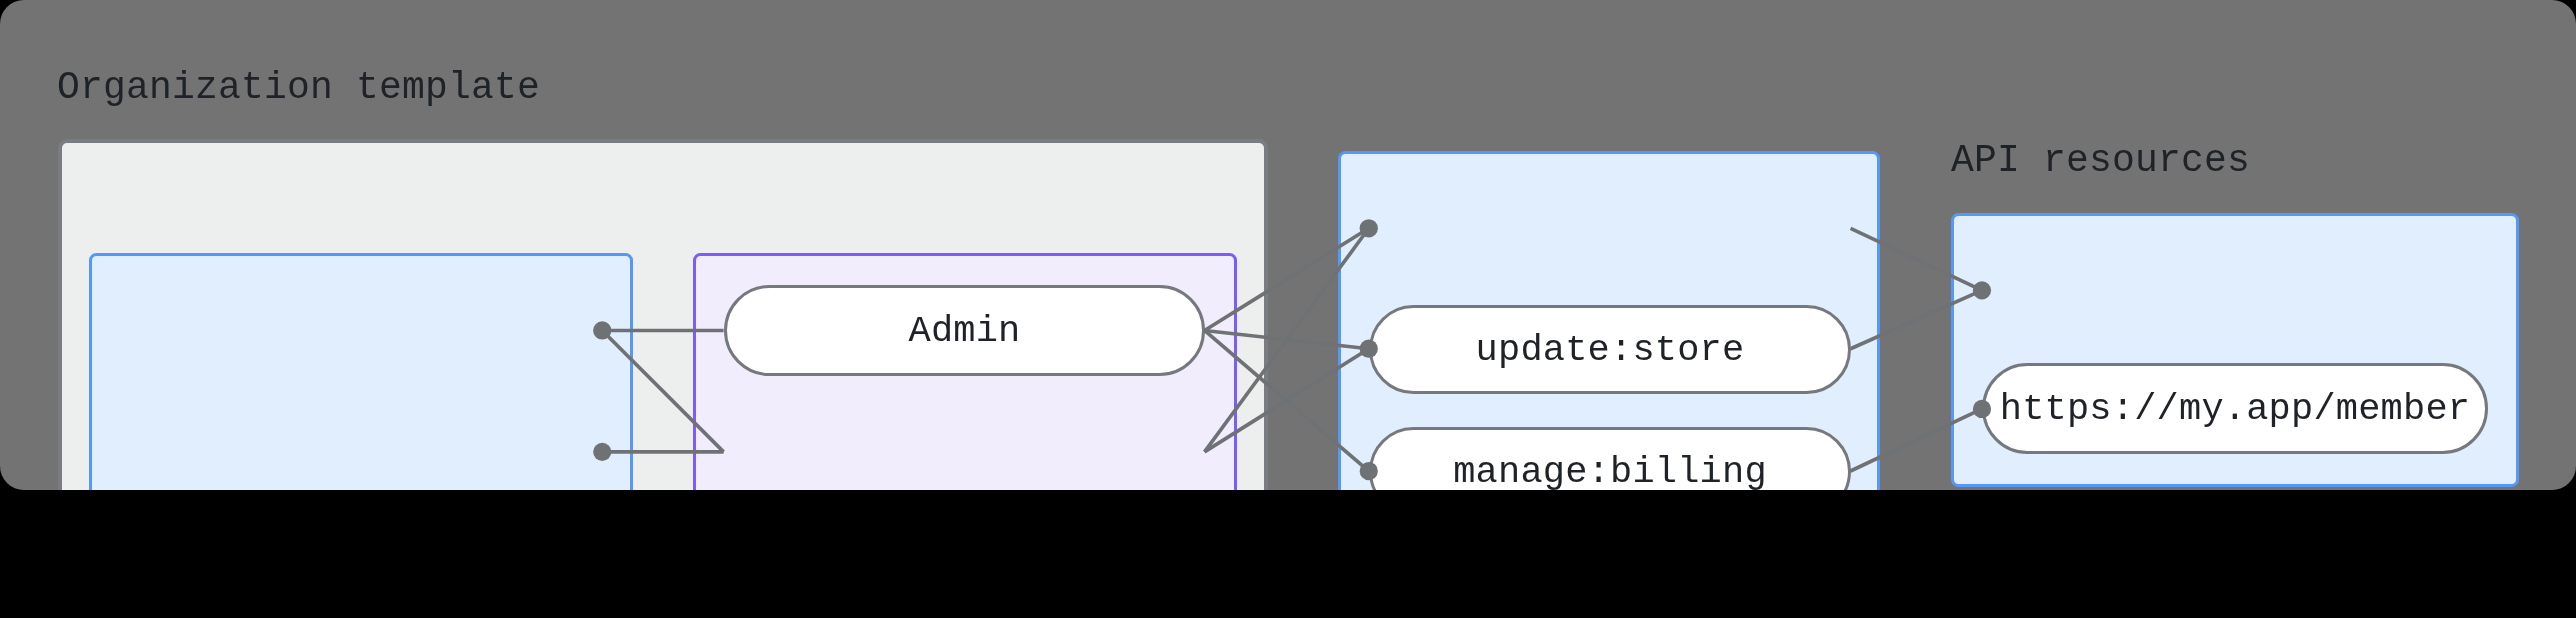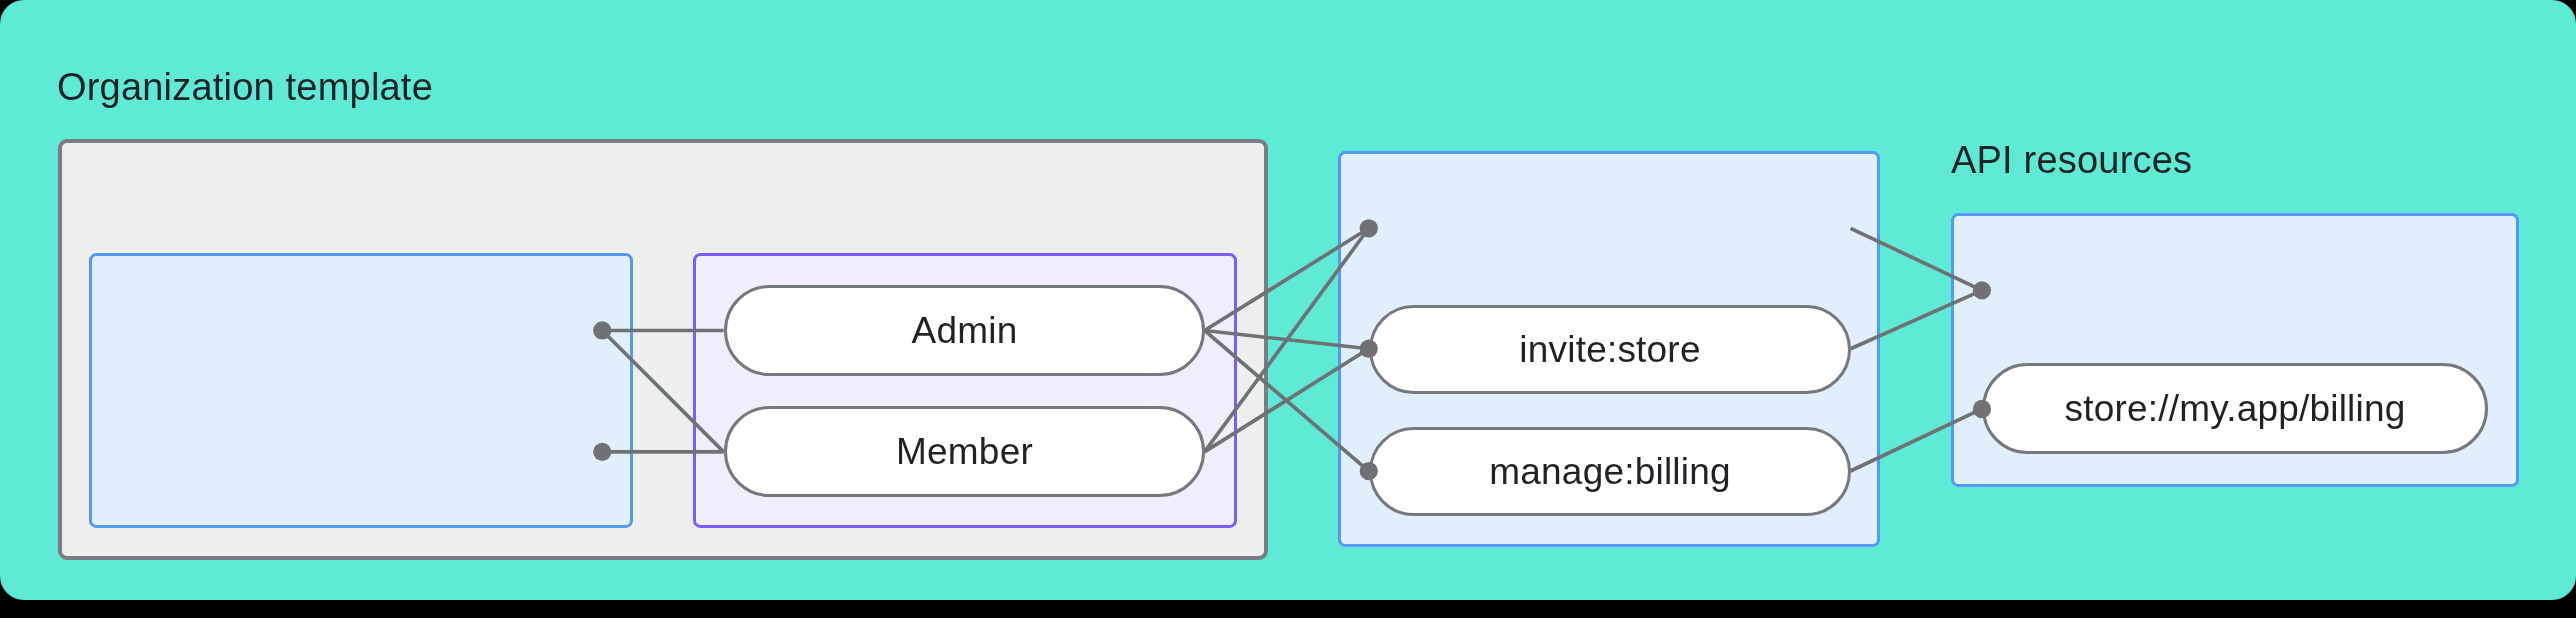--- a/index.html
+++ b/index.html
@@ -1,22 +1,22 @@
 <!DOCTYPE html>
 <html style="font-size:14.6px"><head>
 <meta charset="utf-8">
 <style>
   html,body{margin:0;padding:0;background:#000;}
   .canvas{
     position:relative;
-    width:2576px;height:600px;
-    background:#5eead4;
+    width:2576px;height:490px;
+    background:#737373;
     border-radius:24px;
     overflow:hidden;
-    font-family:Liberation Sans, sans-serif;
+    font-family:Liberation Mono, monospace;
     color:#1f2327;
   }
   .section-label{
     position:absolute;
     font-size:38px;
     line-height:1.15;
     letter-spacing:0.2px;
     color:#1f2327;
     white-space:nowrap;
   }
@@ -69,24 +69,23 @@
   <div class="section-label" style="left:693px;top:177px;">Organization roles</div>
   <div class="section-label" style="left:1951px;top:139px;">API resources</div>
 
   <div class="box gray" style="left:58px;top:139px;width:1210px;height:421px;"></div>
   <div class="box blue" style="left:89px;top:253px;width:544px;height:275px;"></div>
   <div class="box purple" style="left:693px;top:253px;width:544px;height:275px;"></div>
   <div class="box blue" style="left:1338px;top:151px;width:542px;height:396px;"></div>
   <div class="box blue" style="left:1951px;top:213px;width:568px;height:274px;"></div>
 
   <div class="pill" style="left:724px;top:285px;width:481px;height:91px;">Admin</div>
-  <div class="pill" style="left:724px;top:406px;width:481px;height:91px;">Member</div>
-  <div class="pill" style="left:1369px;top:305px;width:482px;height:89px;">invite:store</div>
+  <div class="pill" style="left:1369px;top:305px;width:482px;height:89px;">update:store</div>
   <div class="pill" style="left:1369px;top:427px;width:482px;height:89px;">manage:billing</div>
-  <div class="pill" style="left:1982px;top:363px;width:506px;height:91px;">store://my.app/billing</div>
+  <div class="pill" style="left:1982px;top:363px;width:506px;height:91px;">https://my.app/member</div>
 
   <svg class="wires" width="2576" height="619" viewBox="0 0 2823 678">
       <line x1="660" y1="362" x2="793" y2="362" stroke="#6f7275" stroke-width="4"></line>
       <line x1="660" y1="362" x2="793" y2="495" stroke="#6f7275" stroke-width="4"></line>
       <line x1="660" y1="495" x2="793" y2="495" stroke="#6f7275" stroke-width="4"></line>
       <line x1="1320" y1="362" x2="1500" y2="250" stroke="#6f7275" stroke-width="4"></line>
       <line x1="1320" y1="362" x2="1500" y2="382" stroke="#6f7275" stroke-width="4"></line>
       <line x1="1320" y1="362" x2="1500" y2="516" stroke="#6f7275" stroke-width="4"></line>
       <line x1="1320" y1="495" x2="1500" y2="250" stroke="#6f7275" stroke-width="4"></line>
       <line x1="1320" y1="495" x2="1500" y2="382" stroke="#6f7275" stroke-width="4"></line>

